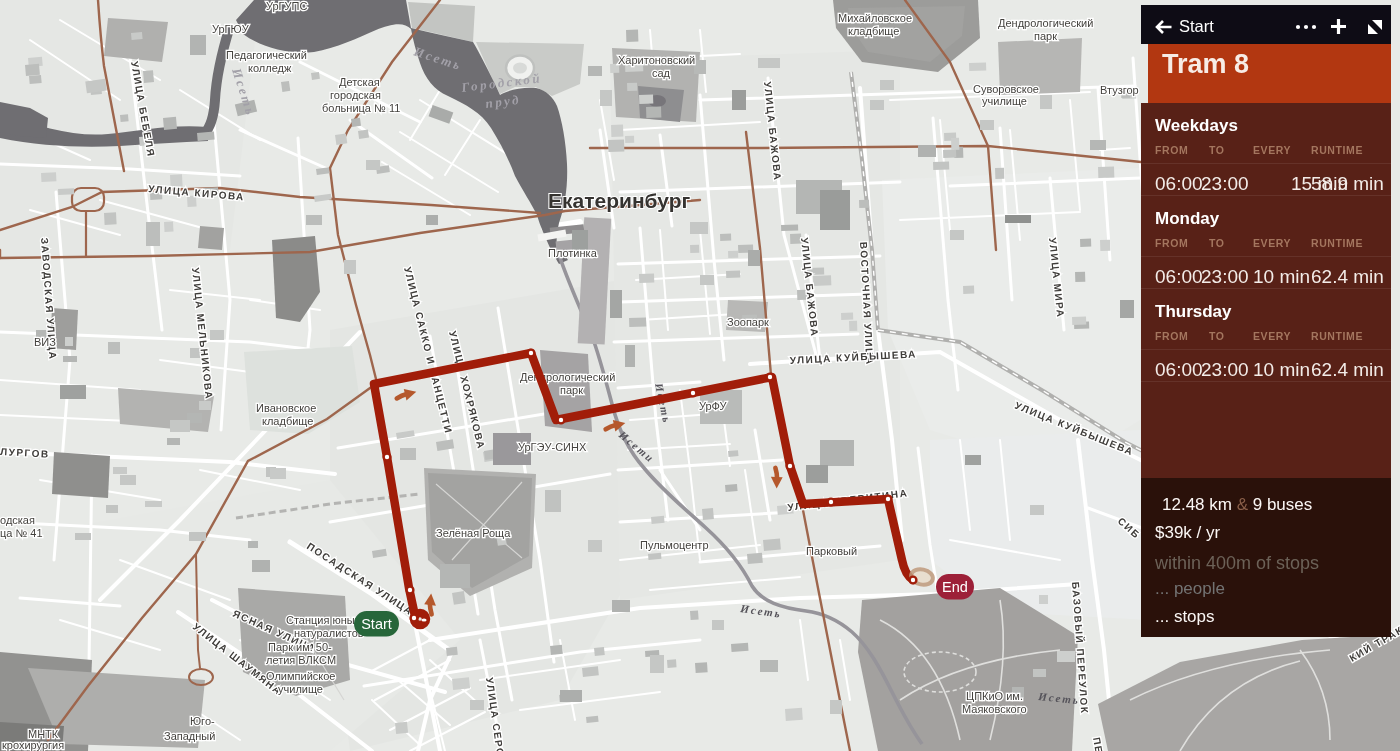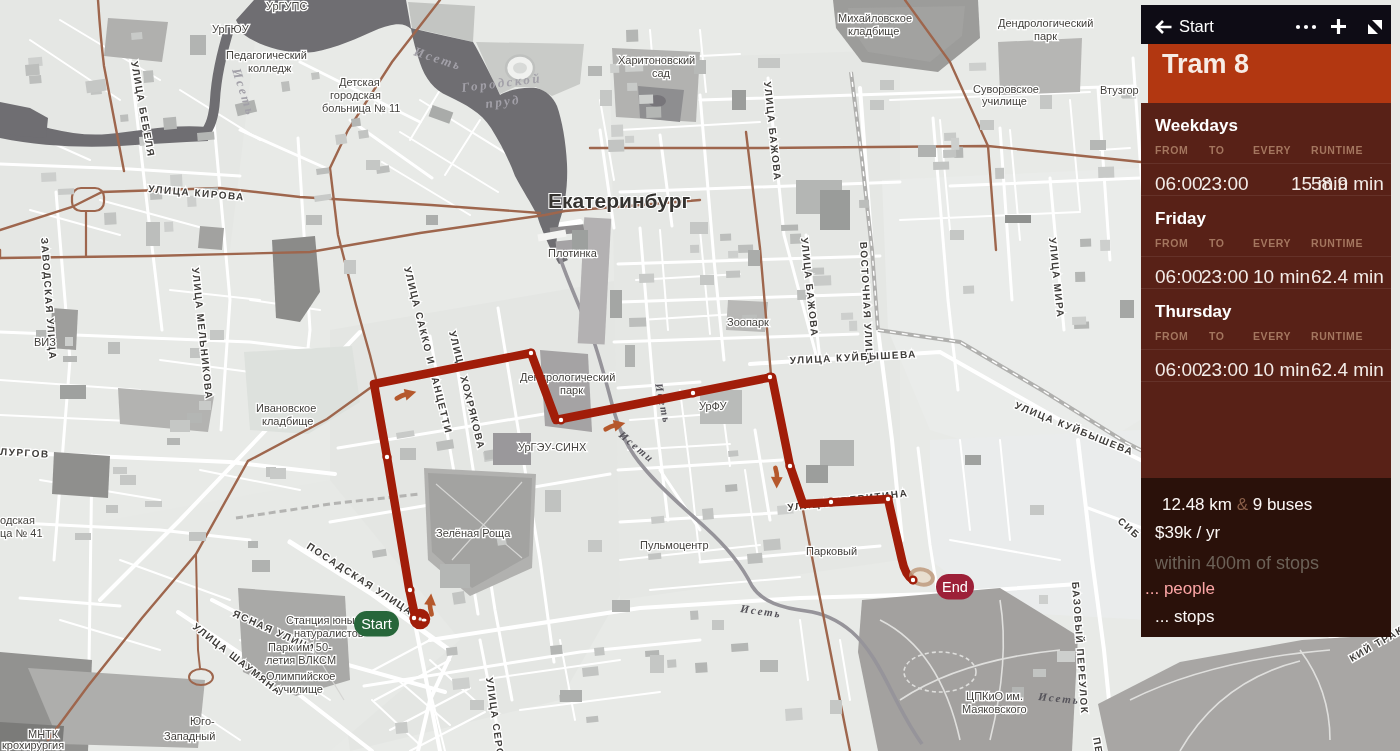--- a/index.html
+++ b/index.html
@@ -585,21 +585,21 @@
     <div class="colhdr" style="left:68px;top:41px;">TO</div>
     <div class="colhdr" style="left:112px;top:41px;">EVERY</div>
     <div class="colhdr" style="left:170px;top:41px;">RUNTIME</div>
     <div class="sep" style="top:60px;"></div>
     <div class="cell" style="left:14px;top:70px;">06:00</div>
     <div class="cell" style="left:60px;top:70px;">23:00</div>
     <div class="cell" style="left:112px;top:70px;margin-left:38px;">15 min</div>
     <div class="cell" style="left:170px;top:70px;">58.9 min</div>
     <div class="sep" style="top:92px;"></div>
 
-    <div class="dayhdr" style="top:106px;">Friday</div>
+    <div class="dayhdr" style="top:106px;">Monday</div>
     <div class="colhdr" style="left:14px;top:134px;">FROM</div>
     <div class="colhdr" style="left:68px;top:134px;">TO</div>
     <div class="colhdr" style="left:112px;top:134px;">EVERY</div>
     <div class="colhdr" style="left:170px;top:134px;">RUNTIME</div>
     <div class="sep" style="top:153px;"></div>
     <div class="cell" style="left:14px;top:163px;">06:00</div>
     <div class="cell" style="left:60px;top:163px;">23:00</div>
     <div class="cell" style="left:112px;top:163px;">10 min</div>
     <div class="cell" style="left:170px;top:163px;">62.4 min</div>
     <div class="sep" style="top:185px;"></div>
@@ -618,18 +618,18 @@
   </div>
 
   <div id="pstats">
 
     <div style="position:absolute;left:21px;top:17px;color:#fbf7f5;">12.48 km <span style="color:#8a5f49;">&amp;</span> 9 buses</div>
 
     <div style="position:absolute;left:14px;top:45px;color:#fbf7f5;">$39k / yr</div>
 
     <div style="position:absolute;left:14px;top:75px;color:#6c6258;font-size:18px;">within 400m of stops</div>
 
-    <div style="position:absolute;left:4px;top:101px;color:#fca5a5;">... people</div>
+    <div style="position:absolute;left:14px;top:101px;color:#737373;">... people</div>
 
     <div style="position:absolute;left:14px;top:129px;color:#fbf7f5;">... stops</div>
   </div>
 </div>
 </div>
 
 </body></html>

